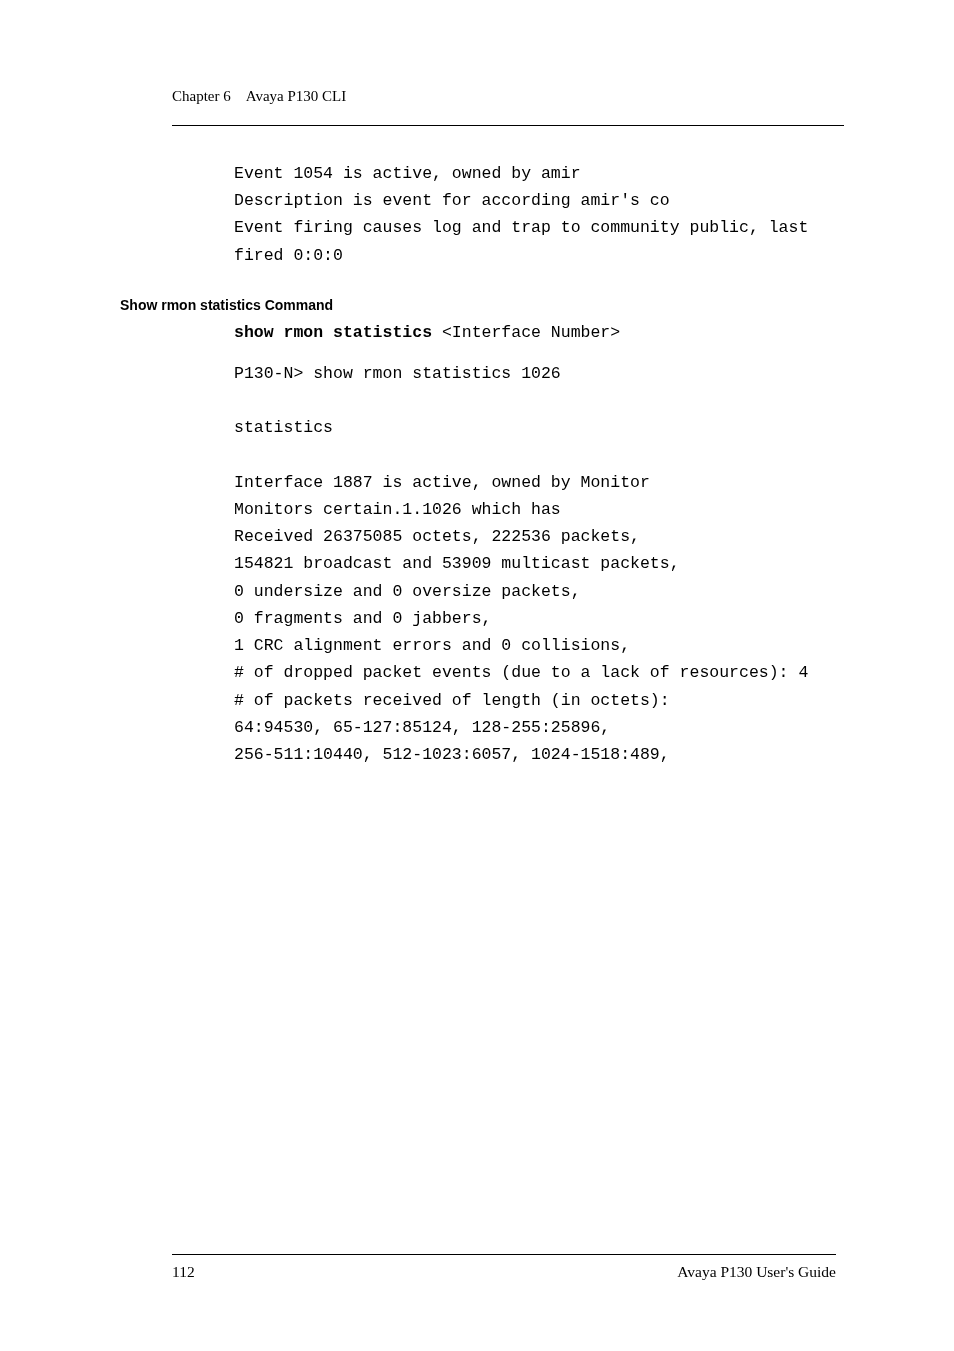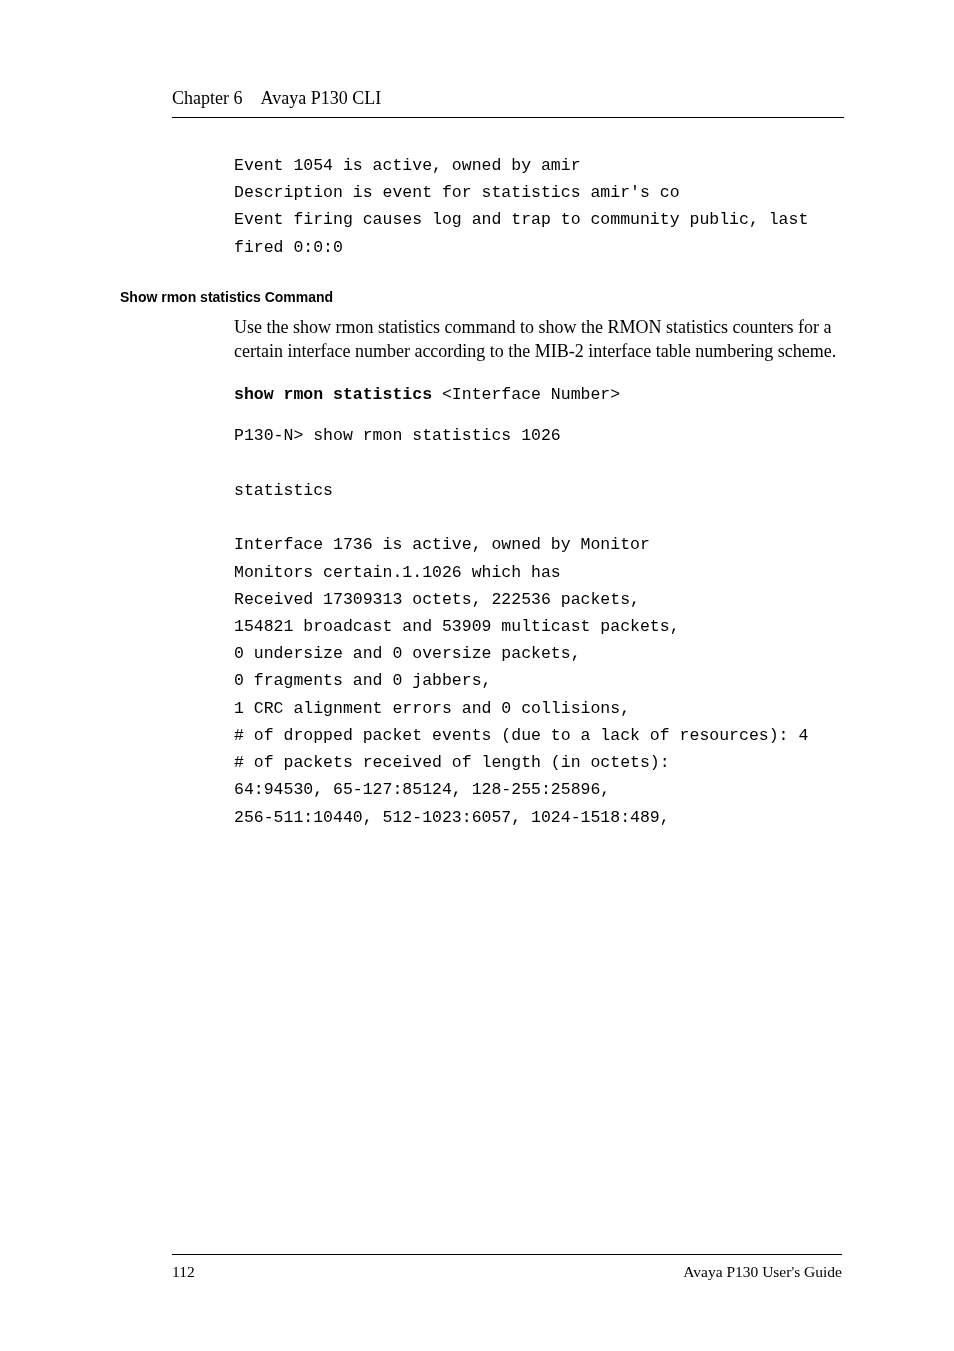--- a/index.html
+++ b/index.html
@@ -12,22 +12,22 @@
     color: #000000;
   }
   .page {
     position: relative;
     width: 954px;
     height: 1351px;
     box-sizing: border-box;
     padding: 88px 110px 0 172px;
   }
   .running-head {
-    font-size: 18px;
-    margin-bottom: 8px;
+    font-size: 15px;
+    margin-bottom: 20px;
   }
   .divider {
     border: none;
     border-top: 1.5px solid #000;
     margin: 0 0 34px 0;
   }
   .code-block {
     font-family: "Courier New", Courier, monospace;
     font-size: 16.5px;
     line-height: 1.65;
@@ -55,21 +55,21 @@
     font-size: 16.5px;
     margin: 0 0 18px 62px;
   }
   .syntax-line .bold {
     font-weight: bold;
   }
   .footer {
     position: absolute;
     bottom: 70px;
     left: 172px;
-    right: 112px;
+    right: 118px;
   }
   .footer hr {
     border: none;
     border-top: 1px solid #000;
     margin: 0 0 8px 0;
   }
   .footer-row {
     display: flex;
     justify-content: space-between;
     font-size: 15.5px;
@@ -79,38 +79,37 @@
 <body>
 
 <div class="page">
 
   <div class="running-head">
     <span>Chapter 6</span>&nbsp;&nbsp;&nbsp;&nbsp;<span>Avaya P130 CLI</span>
   </div>
   <hr class="divider">
 
   <div class="code-block"><span>Event 1054 is active, owned by amir</span>
-<span>Description is event for statistics amir's co</span>
+<span>Description is event for according amir's co</span>
 <span>Event firing causes log and trap to community public, last fired 0:0:0</span></div>
 
   <div class="section-heading">Show rmon statistics Command</div>
 
-  <p class="body-para">Use the show rmon statistics command to show the RMON statistics counters for a certain interface number according to the MIB-2 interface table numbering scheme.</p>
 
 
   <p class="syntax-line"><span class="bold">show rmon statistics</span><span> &lt;Interface Number&gt;</span></p>
 
 
   <div class="code-block"><span>P130-N&gt; show rmon statistics 1026</span>
 
 <span>statistics</span>
 
-<span>Interface 1736 is active, owned by Monitor</span>
+<span>Interface 1887 is active, owned by Monitor</span>
 <span>Monitors certain.1.1026 which has</span>
-<span>Received 17309313 octets, 222536 packets,</span>
+<span>Received 26375085 octets, 222536 packets,</span>
 <span>154821 broadcast and 53909 multicast packets,</span>
 <span>0 undersize and 0 oversize packets,</span>
 <span>0 fragments and 0 jabbers,</span>
 <span>1 CRC alignment errors and 0 collisions,</span>
 <span># of dropped packet events (due to a lack of resources): 4</span>
 <span># of packets received of length (in octets):</span>
 <span>64:94530, 65-127:85124, 128-255:25896,</span>
 <span>256-511:10440, 512-1023:6057, 1024-1518:489,</span></div>
 
   <div class="footer">

